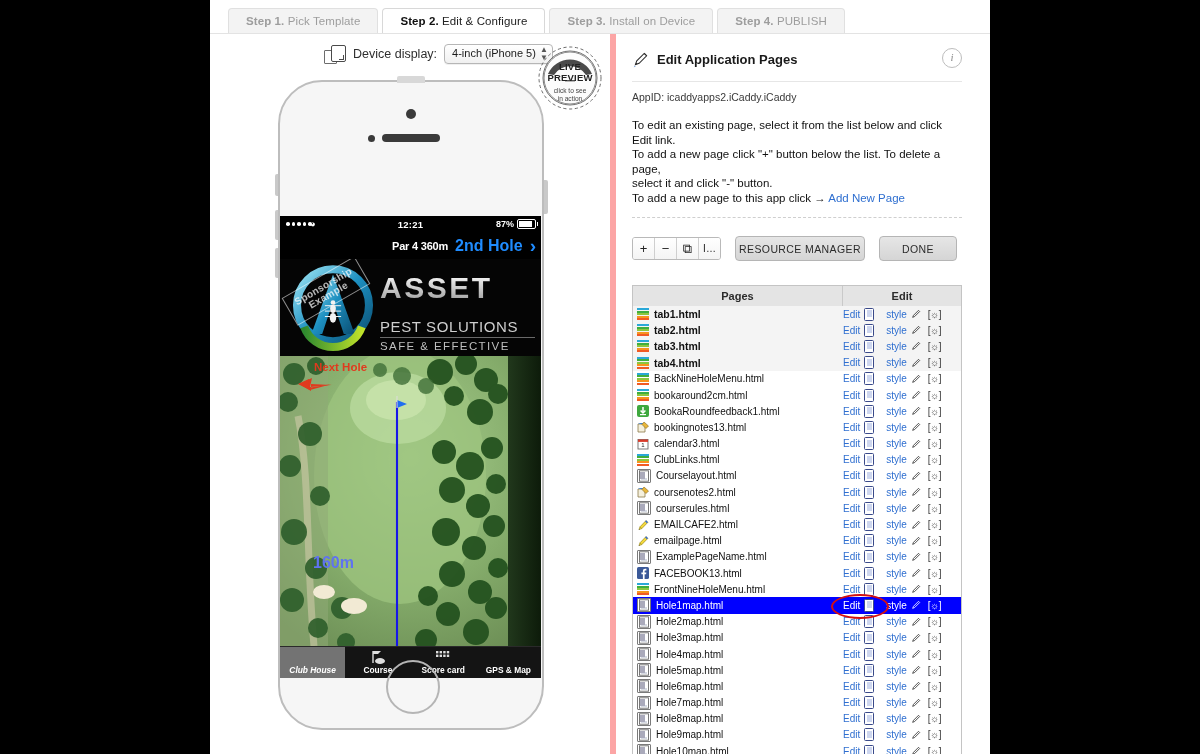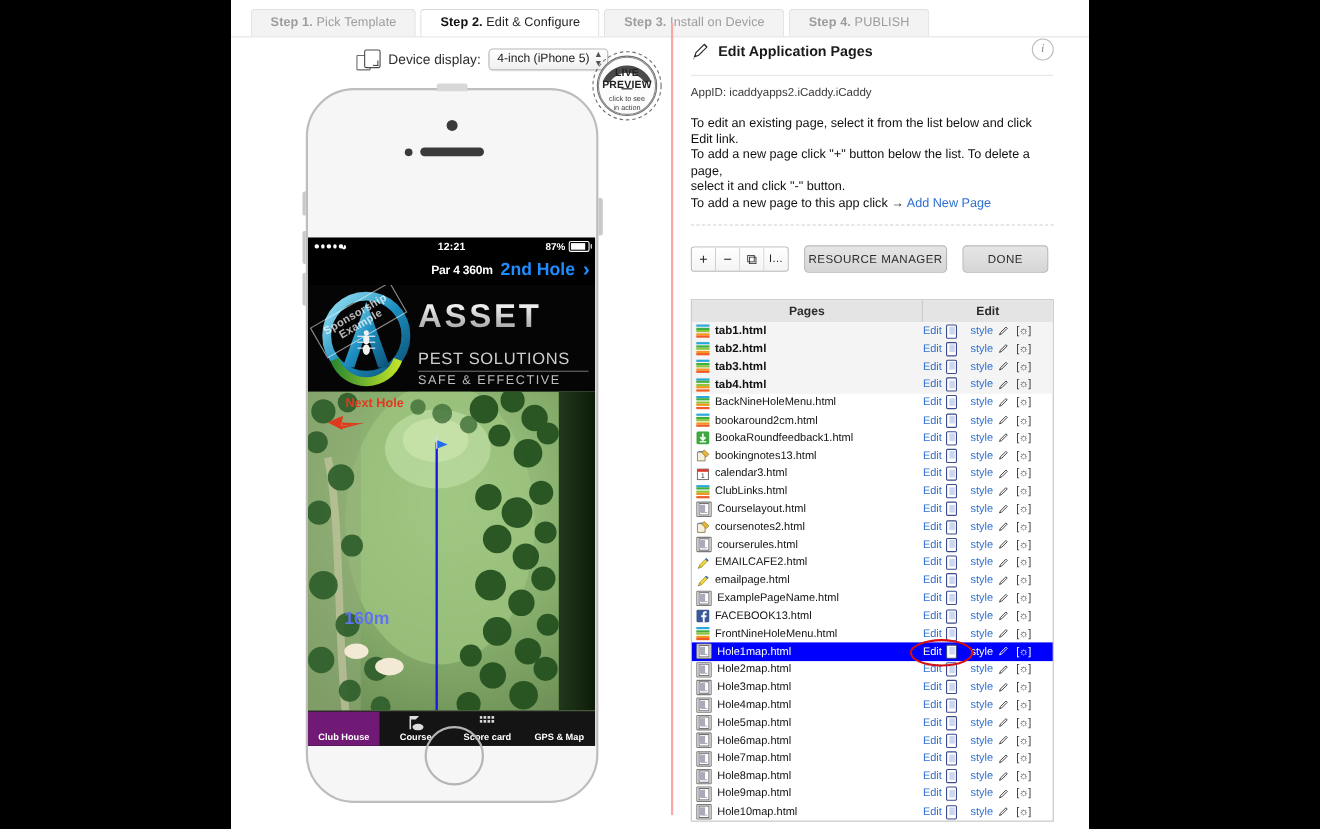--- a/index.html
+++ b/index.html
@@ -75,28 +75,28 @@
   .logo-txt .t2{font-size:15px;letter-spacing:.6px;color:#cfcfcf;line-height:16px;margin-top:16px;}
   .logo-txt .t3{font-size:11.5px;letter-spacing:1.4px;color:#bfbfbf;line-height:13px;margin-top:2px;border-top:1px solid #6a6a6a;padding-top:2px;width:155px;}
   .stamp{position:absolute;left:4px;top:16px;width:82px;height:30px;border:1.6px solid rgba(255,255,255,.55);
     transform:rotate(-30deg);color:rgba(255,255,255,.72);font-size:10px;font-weight:bold;
     display:flex;align-items:center;justify-content:center;text-align:center;line-height:10px;letter-spacing:.3px;}
 
   .map{position:relative;height:290px;overflow:hidden;background:#6e8f57;}
   .tabbar-phone{height:32px;background:#141414;display:flex;border-top:1px solid #2a2a2a;}
   .ptab{flex:1;position:relative;color:#fff;font-size:8.4px;font-weight:bold;text-align:center;}
   .ptab span{position:absolute;left:0;right:0;bottom:4px;}
-  .ptab.active{background:#701a75;}
+  .ptab.active{background:#737373;font-style:italic;}
 
   .live{position:absolute;right:6px;top:10px;width:68px;height:68px;}
   .live .lbl{position:absolute;left:0;right:0;top:17px;text-align:center;font-size:9.5px;font-weight:bold;color:#222;line-height:11px;letter-spacing:.2px;}
   .live .sub{position:absolute;left:0;right:0;top:43px;text-align:center;font-size:6.6px;color:#444;line-height:8px;}
 
   
-  .rightcol{position:absolute;left:400px;top:21px;width:380px;height:720px;border-left:2px solid #fca5a5;}
+  .rightcol{position:absolute;left:400px;top:34px;width:380px;height:720px;border-left:6px solid #fca5a5;}
   .rc-inner{position:absolute;left:16px;top:14px;width:330px;}
   .rc-head{display:flex;align-items:center;gap:8px;position:relative;height:22px;}
   .pencil{width:17px;height:17px;position:relative;display:inline-block;}
   .rc-title{font-size:13px;font-weight:bold;color:#1a1a1a;}
   .infobtn{position:absolute;right:0;top:0;width:18px;height:18px;border-radius:50%;border:1px solid #bdbdbd;color:#8a8a8a;
     font-size:11px;font-style:italic;font-family:"Liberation Serif",serif;text-align:center;line-height:17px;background:#fff;}
   .rc-rule{height:1px;background:#e6e6e6;margin:11px 0 9px;}
   .appid{font-size:10.5px;color:#3a3a3a;}
   .instr{font-size:11.5px;color:#111;line-height:14.5px;margin-top:15px;}
   .instr a{color:#2f6fd0;text-decoration:none;}

